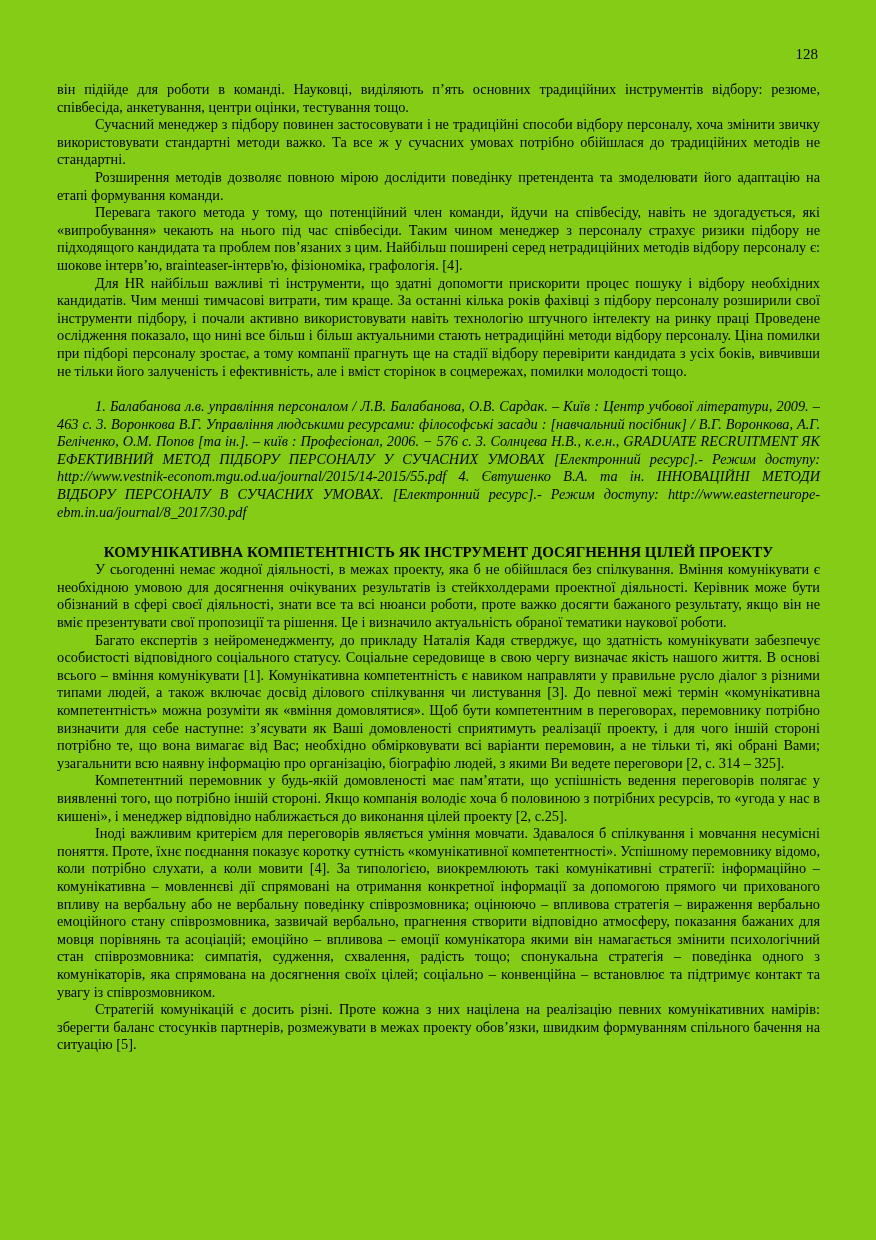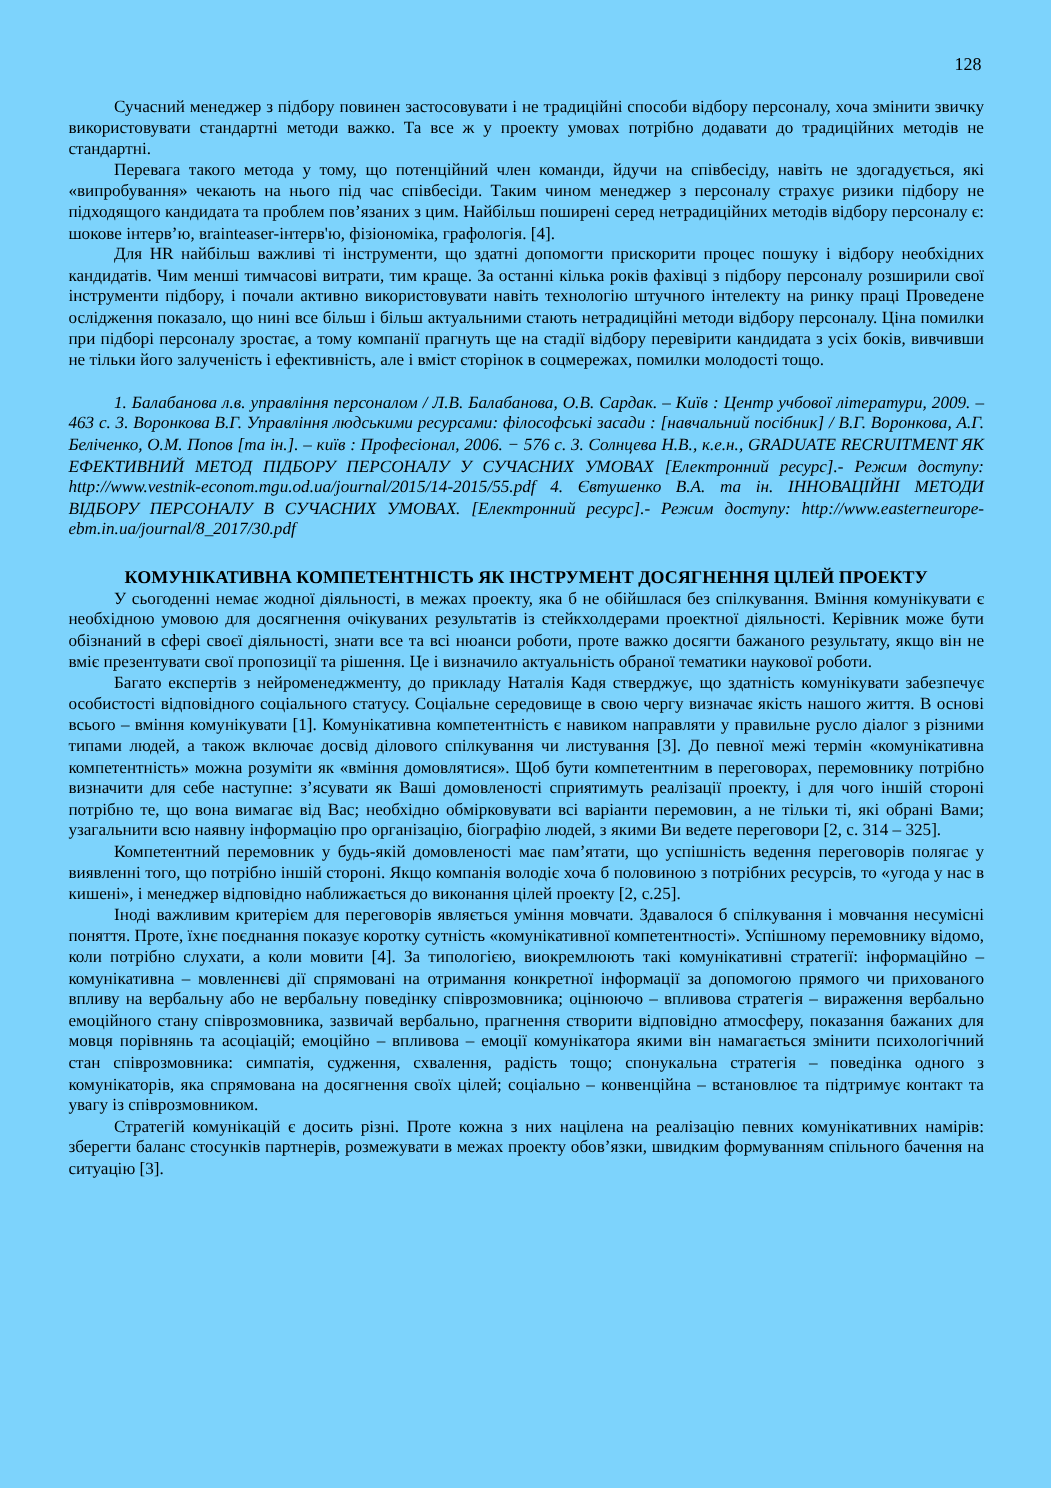--- a/index.html
+++ b/index.html
@@ -5,21 +5,21 @@
   html, body {
     margin: 0;
     padding: 0;
     background: #ffffff;
   }
   .page {
     position: relative;
     width: 876px;
     height: 1240px;
     margin: 0 auto;
-    background: #7dd3fc;
+    background: #84cc16;
     color: #000000;
     font-family: "Liberation Serif", "DejaVu Serif", serif;
     font-size: 14.3px;
     line-height: 17.6px;
     box-sizing: border-box;
     padding: 0 56px 0 57px;
     overflow: hidden;
   }
   .page-number {
     position: absolute;
@@ -65,35 +65,37 @@
 </style>
 </head>
 <body>
 
 <div class="page">
 
   <div class="page-number">128</div>
 
   <div class="content">
 
+    <p class="noindent">він підійде для роботи в команді. Науковці, виділяють п’ять основних традиційних інструментів відбору: резюме, співбесіда, анкетування, центри оцінки, тестування тощо.</p>
 
-    <p>Сучасний менеджер з підбору повинен застосовувати і не традиційні способи відбору персоналу, хоча змінити звичку використовувати стандартні методи важко. Та все ж у проекту умовах потрібно додавати до традиційних методів не стандартні.</p>
+    <p>Сучасний менеджер з підбору повинен застосовувати і не традиційні способи відбору персоналу, хоча змінити звичку використовувати стандартні методи важко. Та все ж у сучасних умовах потрібно обійшлася до традиційних методів не стандартні.</p>
 
+    <p>Розширення методів дозволяє повною мірою дослідити поведінку претендента та змоделювати його адаптацію на етапі формування команди.</p>
 
     <p>Перевага такого метода у тому, що  потенційний член команди, йдучи на співбесіду, навіть не здогадується, які «випробування» чекають на нього під час співбесіди. Таким чином менеджер з персоналу страхує ризики підбору не підходящого кандидата та проблем пов’язаних з цим. Найбільш поширені серед нетрадиційних методів відбору персоналу є: шокове інтерв’ю, вrainteaser-інтерв'ю, фізіономіка, графологія. [4].</p>
 
     <p>Для HR найбільш важливі ті інструменти, що здатні допомогти прискорити процес пошуку і відбору необхідних кандидатів. Чим менші тимчасові витрати, тим краще. За останні кілька років фахівці з підбору персоналу розширили свої інструменти підбору, і почали активно використовувати навіть технологію штучного інтелекту на ринку праці Проведене ослідження показало, що нині все більш і більш актуальними стають нетрадиційні методи відбору персоналу. Ціна помилки при підборі персоналу зростає, а тому компанії прагнуть ще на стадії відбору перевірити кандидата з усіх боків, вивчивши не тільки його залученість і ефективність, але і вміст сторінок в соцмережах, помилки молодості тощо.</p>
 
     <p class="references">1. Балабанова л.в. управління персоналом / Л.В. Балабанова, О.В. Сардак. – Київ : Центр учбової літератури, 2009. – 463 с. 3. Воронкова В.Г. Управління людськими ресурсами: філософські засади : [навчальний посібник] / В.Г. Воронкова, А.Г. Беліченко, О.М. Попов [та ін.]. – київ : Професіонал, 2006. − 576 с. 3. Солнцева Н.В., к.е.н., GRADUATE RECRUITMENT ЯК ЕФЕКТИВНИЙ МЕТОД ПІДБОРУ ПЕРСОНАЛУ У СУЧАСНИХ УМОВАХ [Електронний ресурс].- Режим доступу: http://www.vestnik-econom.mgu.od.ua/journal/2015/14-2015/55.pdf  4. Євтушенко В.А. та ін. ІННОВАЦІЙНІ МЕТОДИ ВІДБОРУ ПЕРСОНАЛУ В СУЧАСНИХ УМОВАХ. [Електронний ресурс].- Режим доступу: http://www.easterneurope-ebm.in.ua/journal/8_2017/30.pdf</p>
 
 
     <h1 class="article-title">КОМУНІКАТИВНА КОМПЕТЕНТНІСТЬ ЯК ІНСТРУМЕНТ ДОСЯГНЕННЯ ЦІЛЕЙ ПРОЕКТУ</h1>
 
     <div class="article-body">
       <p>У сьогоденні немає жодної діяльності, в межах проекту, яка б не обійшлася без спілкування. Вміння комунікувати є необхідною умовою для досягнення очікуваних результатів із стейкхолдерами проектної діяльності. Керівник може бути обізнаний в сфері своєї діяльності, знати все та всі нюанси роботи,  проте важко досягти бажаного результату, якщо він не вміє презентувати свої пропозиції та рішення. Це і визначило актуальність обраної тематики наукової роботи.</p>
       <p>Багато експертів з нейроменеджменту, до прикладу Наталія Кадя стверджує, що здатність комунікувати забезпечує особистості відповідного соціального статусу. Соціальне середовище в свою чергу визначає якість нашого життя. В основі всього – вміння комунікувати [1]. Комунікативна компетентність є навиком направляти у правильне русло діалог з різними типами людей, а також включає досвід ділового спілкування чи листування [3]. До певної межі термін «комунікативна компетентність» можна розуміти як «вміння домовлятися». Щоб бути компетентним в переговорах, перемовнику потрібно визначити для себе наступне: з’ясувати як Ваші домовленості сприятимуть реалізації проекту, і для чого іншій стороні потрібно те, що вона вимагає від Вас; необхідно обмірковувати всі варіанти перемовин, а не тільки ті, які обрані Вами; узагальнити всю наявну інформацію про організацію, біографію людей, з якими Ви ведете переговори [2, с. 314 – 325].</p>
       <p>Компетентний перемовник у будь-якій домовленості має пам’ятати, що успішність ведення переговорів полягає у виявленні того, що потрібно іншій стороні. Якщо компанія володіє хоча б половиною з потрібних ресурсів, то «угода у нас в кишені», і менеджер відповідно наближається до виконання цілей проекту [2, с.25].</p>
       <p>Іноді важливим критерієм для переговорів являється уміння мовчати. Здавалося б спілкування і мовчання несумісні поняття. Проте, їхнє поєднання показує коротку сутність «комунікативної компетентності». Успішному перемовнику відомо, коли потрібно слухати, а коли мовити [4]. За типологією, виокремлюють такі комунікативні стратегії: інформаційно – комунікативна – мовленнєві дії спрямовані на отримання конкретної інформації за допомогою прямого чи прихованого впливу на вербальну або не вербальну поведінку співрозмовника; оцінюючо – впливова стратегія – вираження вербально емоційного стану співрозмовника, зазвичай вербально, прагнення створити відповідно атмосферу, показання бажаних для мовця порівнянь та асоціацій; емоційно – впливова – емоції комунікатора якими він намагається змінити психологічний стан співрозмовника: симпатія, судження, схвалення, радість тощо; спонукальна стратегія – поведінка одного з комунікаторів, яка спрямована на досягнення своїх цілей; соціально – конвенційна – встановлює та підтримує контакт та увагу із співрозмовником.</p>
-      <p>Стратегій комунікацій є досить різні. Проте кожна з них націлена на реалізацію певних комунікативних намірів: зберегти баланс стосунків партнерів, розмежувати в межах проекту обов’язки, швидким формуванням спільного бачення на ситуацію [3].</p>
+      <p>Стратегій комунікацій є досить різні. Проте кожна з них націлена на реалізацію певних комунікативних намірів: зберегти баланс стосунків партнерів, розмежувати в межах проекту обов’язки, швидким формуванням спільного бачення на ситуацію [5].</p>
     </div>
 
   </div>
 </div>
 
 </body></html>

